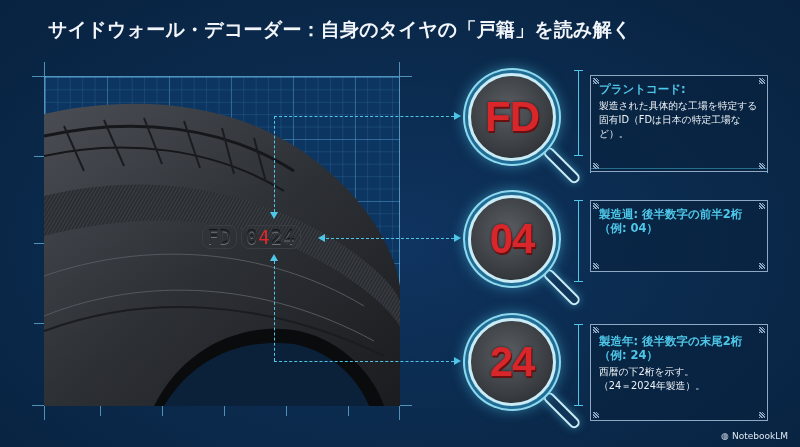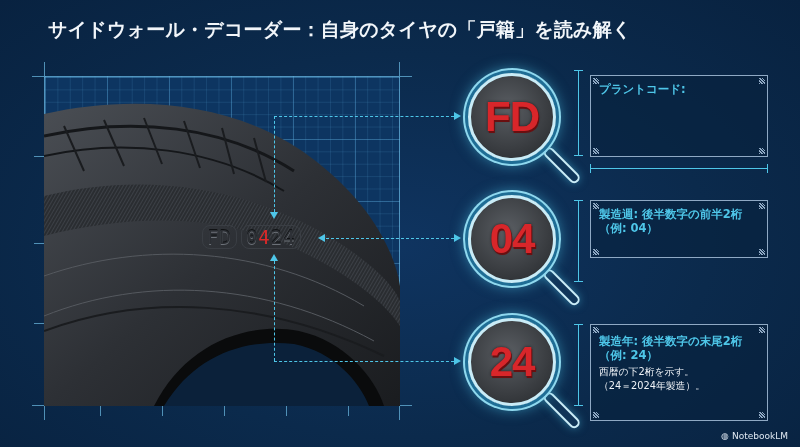--- a/index.html
+++ b/index.html
@@ -184,31 +184,35 @@
   <div class="lens">
       <span>24</span>
     </div>
 </div>
 
 <div class="meas-v" style="left:578px;top:70px;height:86px;"></div>
 <div class="meas-h" style="left:590px;top:168px;width:178px;"></div>
 <div class="meas-v" style="left:578px;top:200px;height:82px;"></div>
 <div class="meas-v" style="left:578px;top:324px;height:82px;"></div>
 
-<div class="box" style="top:75px;height:82px;">
+<div class="box" style="top:75px;height:97px;">
   <div class="corner tl"></div>
     <div class="corner tr"></div>
     <div class="corner bl"></div>
     <div class="corner br"></div>
   <div class="head">
     <div>プラントコード:</div>
   </div>
-</div>
-
-<div class="box" style="top:200px;height:58px;">
+  <div class="body">
+    <div>製造された具体的な工場を特定する</div>
+    <div>固有ID（FDは日本の特定工場など）。</div>
+  </div>
+</div>
+
+<div class="box" style="top:200px;height:72px;">
   <div class="corner tl"></div>
     <div class="corner tr"></div>
     <div class="corner bl"></div>
     <div class="corner br"></div>
   <div class="head">
     <div>製造週: 後半数字の前半2桁</div>
     <div>（例: 04）</div>
   </div>
 </div>
 

